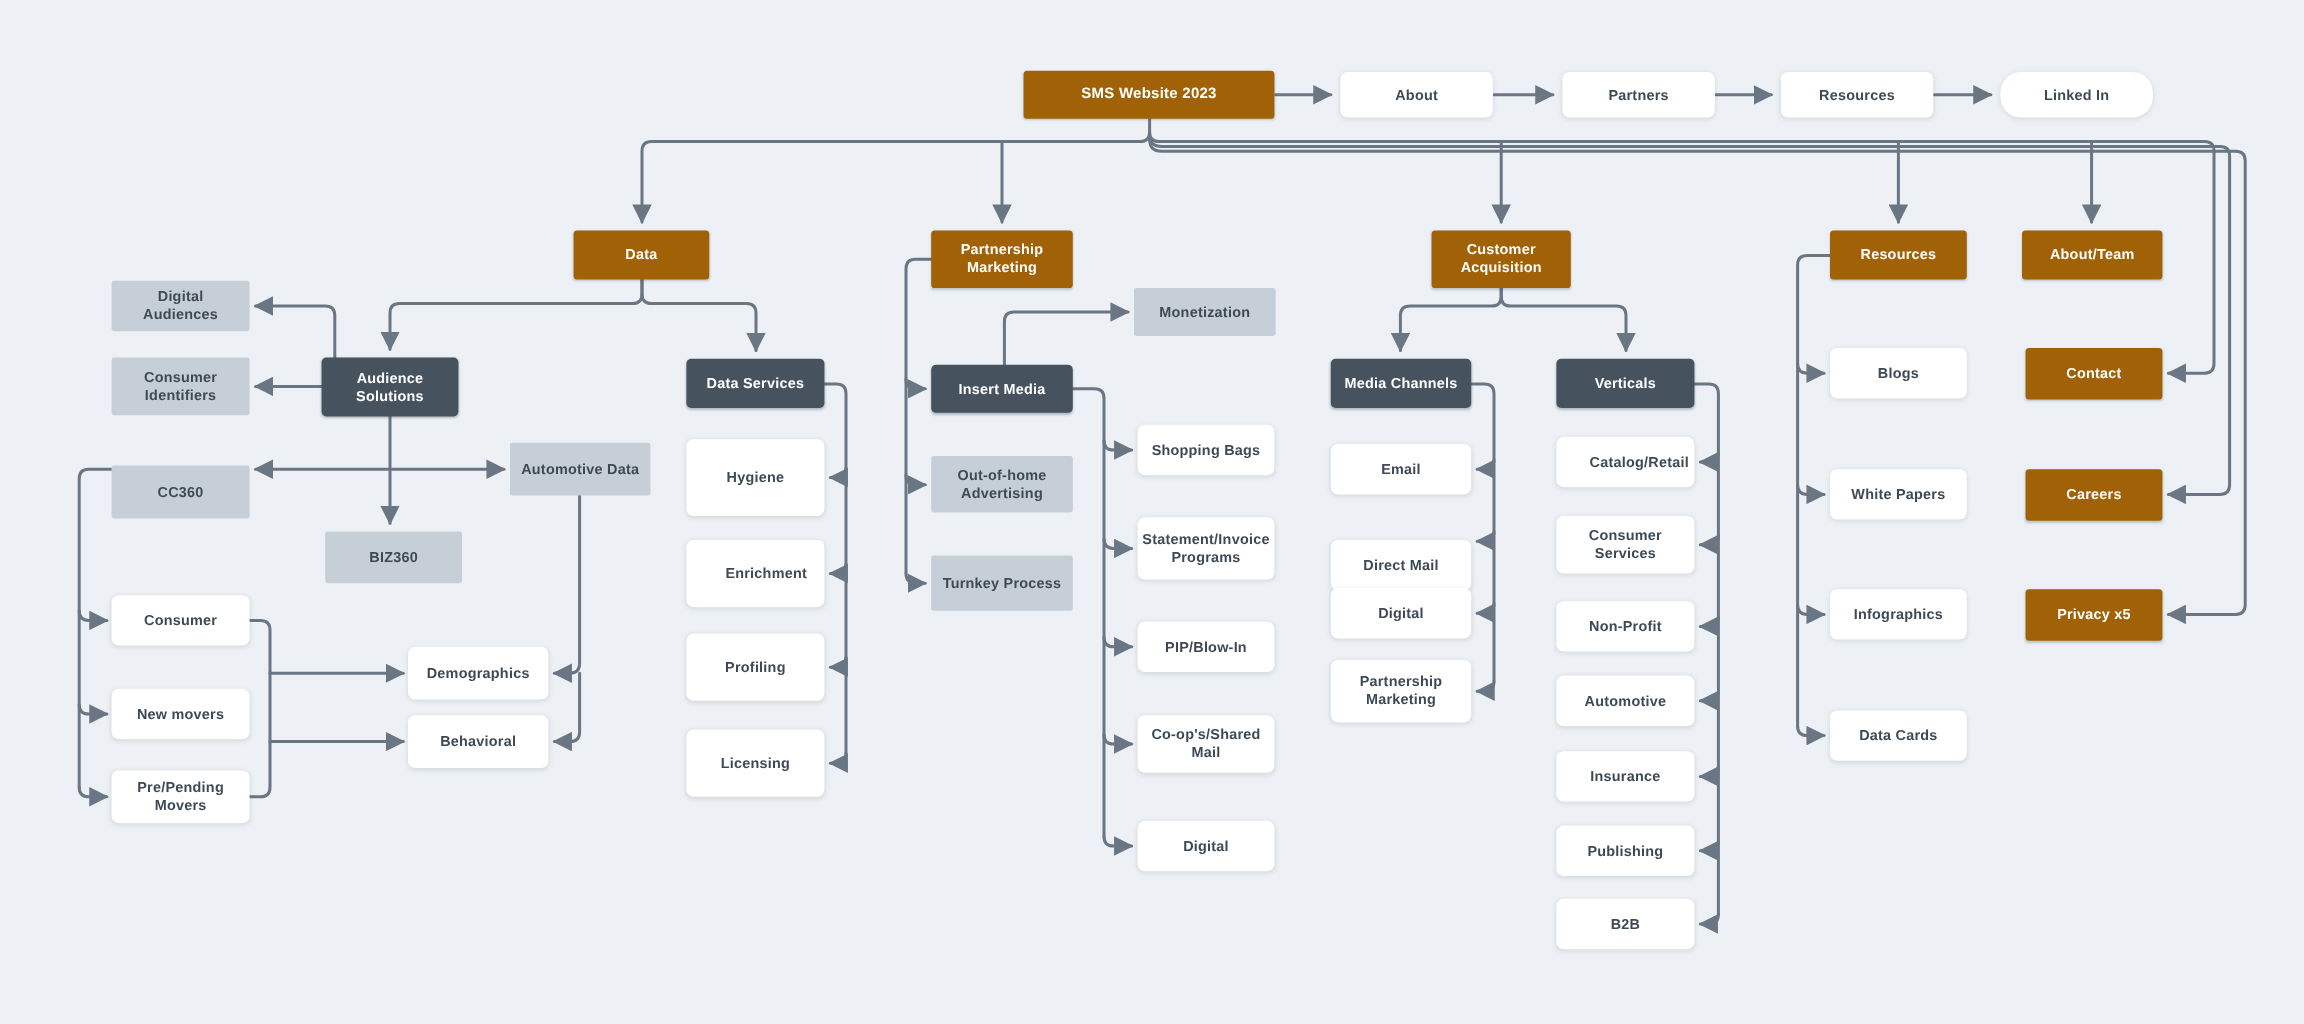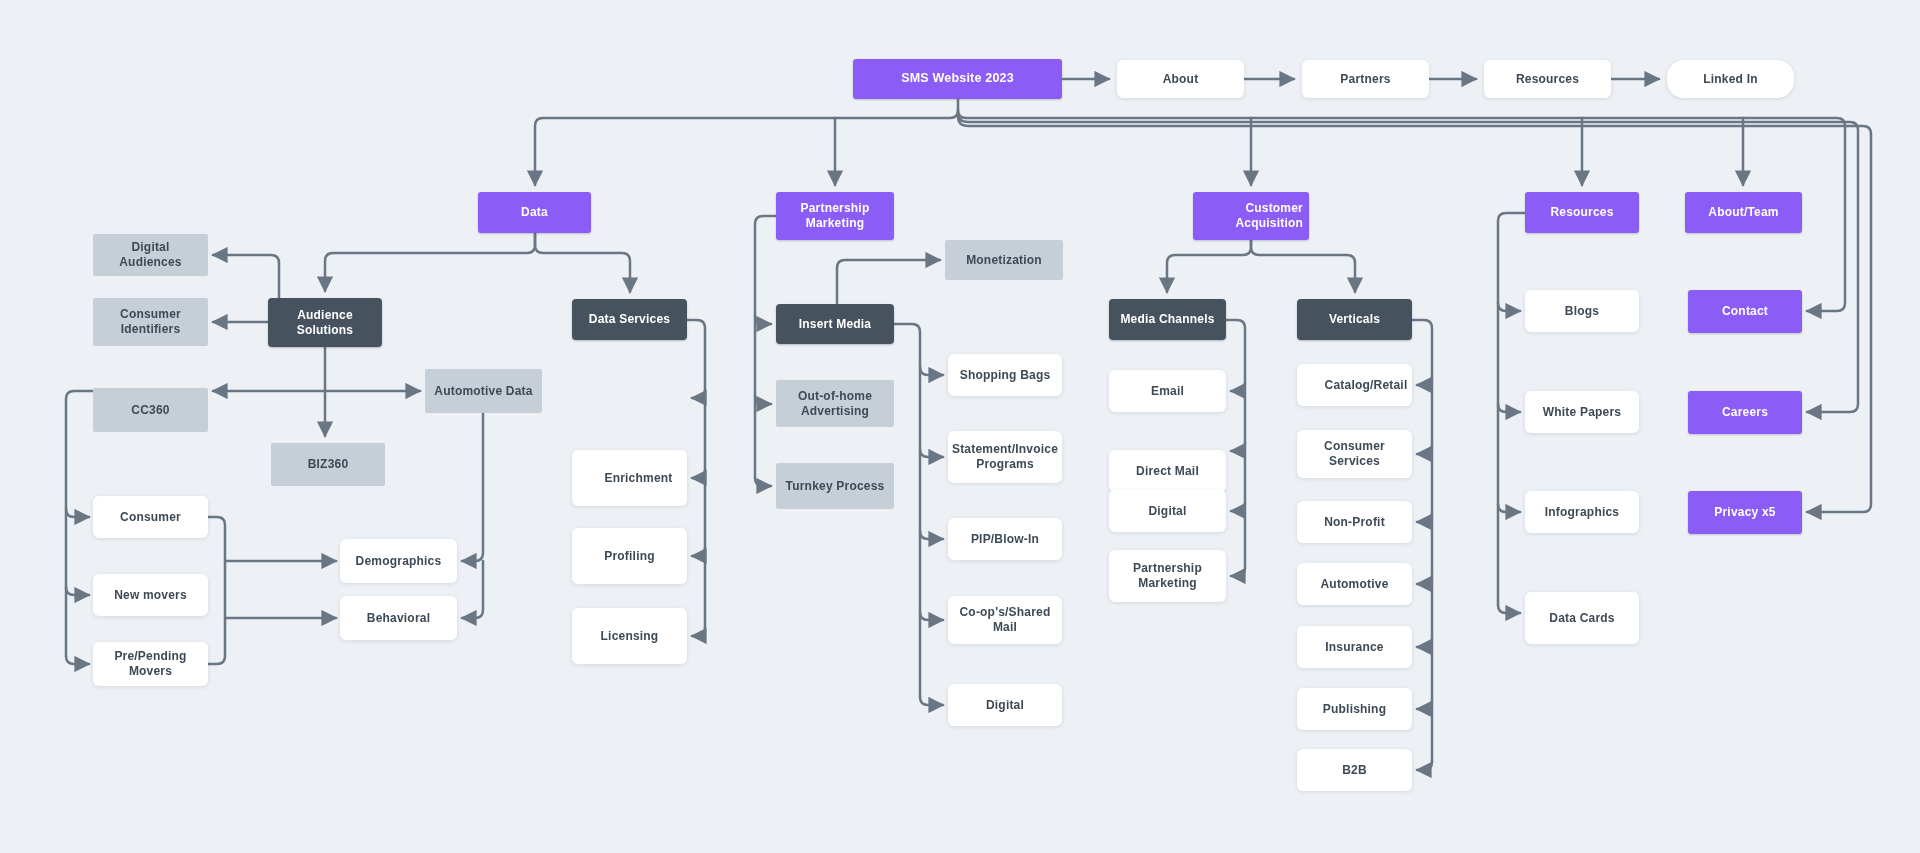--- a/index.html
+++ b/index.html
@@ -2,34 +2,34 @@
 <html><head>
 <meta charset="utf-8">
 <style>
   html,body{margin:0;padding:0;background:#dfe4e9;}
   .canvas{position:relative;width:1920px;height:853px;background:#edf1f5;overflow:hidden;
           font-family:"Liberation Sans",sans-serif;}
   svg.wires{position:absolute;left:0;top:0;z-index:1;}
   .node{position:absolute;z-index:2;display:flex;align-items:center;justify-content:center;
         text-align:center;font-size:12px;font-weight:700;line-height:1.25;padding:2px 6px;
         box-sizing:border-box;letter-spacing:.2px;}
-  .blue{background:#8b5cf6;color:#ffffff;border-radius:3px;box-shadow:0 1px 2px rgba(40,60,80,.25);}
+  .blue{background:#a16207;color:#ffffff;border-radius:3px;box-shadow:0 1px 2px rgba(40,60,80,.25);}
   .dark{background:#46535f;color:#ffffff;border-radius:4px;box-shadow:0 1px 2px rgba(40,60,80,.3);}
   .gray{background:#c6cfd7;color:#3d4a56;border-radius:2px;}
   .white{background:#ffffff;color:#3d4a56;border-radius:6px;box-shadow:0 1px 4px rgba(50,65,80,.14);}
 
   #b-root{left:853px;top:59px;width:209px;height:40px;font-size:12.5px;}
   #b-about{left:1117px;top:60px;width:127px;height:38px;}
   #b-partners{left:1302px;top:60px;width:127px;height:38px;}
   #b-resources_top{left:1484px;top:60px;width:127px;height:38px;}
   #b-linkedin{left:1667px;top:60px;width:127px;height:38px;border-radius:17px;}
 
   #b-data{left:478px;top:192px;width:113px;height:41px;}
   #b-partnership_marketing{left:776px;top:192px;width:118px;height:48px;}
-  #b-customer_acquisition{left:1193px;top:192px;width:116px;height:48px;text-align:right;}
+  #b-customer_acquisition{left:1193px;top:192px;width:116px;height:48px;}
   #b-resources{left:1525px;top:192px;width:114px;height:41px;}
   #b-about_team{left:1685px;top:192px;width:117px;height:41px;}
 
   #b-digital_audiences{left:93px;top:234px;width:115px;height:42px;}
   #b-consumer_identifiers{left:93px;top:298px;width:115px;height:48px;}
   #b-cc360{left:93px;top:388px;width:115px;height:44px;}
   #b-audience_solutions{left:268px;top:298px;width:114px;height:49px;}
   #b-automotive_data{left:425px;top:369px;width:117px;height:44px;}
   #b-biz360{left:271px;top:443px;width:114px;height:43px;}
   #b-consumer{left:93px;top:496px;width:115px;height:42px;}
@@ -64,21 +64,21 @@
   #b-consumer_services{left:1297px;top:430px;width:115px;height:48px;}
   #b-non_profit{left:1297px;top:501px;width:115px;height:42px;}
   #b-automotive{left:1297px;top:563px;width:115px;height:42px;}
   #b-insurance{left:1297px;top:626px;width:115px;height:42px;}
   #b-publishing{left:1297px;top:688px;width:115px;height:42px;}
   #b-b2b{left:1297px;top:749px;width:115px;height:42px;}
 
   #b-blogs{left:1525px;top:290px;width:114px;height:42px;}
   #b-white_papers{left:1525px;top:391px;width:114px;height:42px;}
   #b-infographics{left:1525px;top:491px;width:114px;height:42px;}
-  #b-data_cards{left:1525px;top:592px;width:114px;height:52px;}
+  #b-data_cards{left:1525px;top:592px;width:114px;height:42px;}
 
   #b-contact{left:1688px;top:290px;width:114px;height:43px;}
   #b-careers{left:1688px;top:391px;width:114px;height:43px;}
   #b-privacy{left:1688px;top:491px;width:114px;height:43px;}
 </style>
 </head>
 <body>
 
 <div class="canvas">
 
@@ -190,20 +190,21 @@
   <div class="node dark" id="b-audience_solutions">Audience Solutions</div>
   <div class="node gray" id="b-automotive_data">Automotive Data</div>
   <div class="node gray" id="b-biz360">BIZ360</div>
   <div class="node white" id="b-consumer">Consumer</div>
   <div class="node white" id="b-new_movers">New movers</div>
   <div class="node white" id="b-pre_pending_movers">Pre/Pending Movers</div>
   <div class="node white" id="b-demographics">Demographics</div>
   <div class="node white" id="b-behavioral">Behavioral</div>
 
   <div class="node dark" id="b-data_services">Data Services</div>
+  <div class="node white" id="b-hygiene">Hygiene</div>
   <div class="node white" id="b-enrichment">Enrichment</div>
   <div class="node white" id="b-profiling">Profiling</div>
   <div class="node white" id="b-licensing">Licensing</div>
 
   <div class="node gray" id="b-monetization">Monetization</div>
   <div class="node dark" id="b-insert_media">Insert Media</div>
   <div class="node gray" id="b-out_of_home">Out-of-home Advertising</div>
   <div class="node gray" id="b-turnkey">Turnkey Process</div>
   <div class="node white" id="b-shopping_bags">Shopping Bags</div>
   <div class="node white" id="b-statement_invoice">Statement/Invoice Programs</div>

